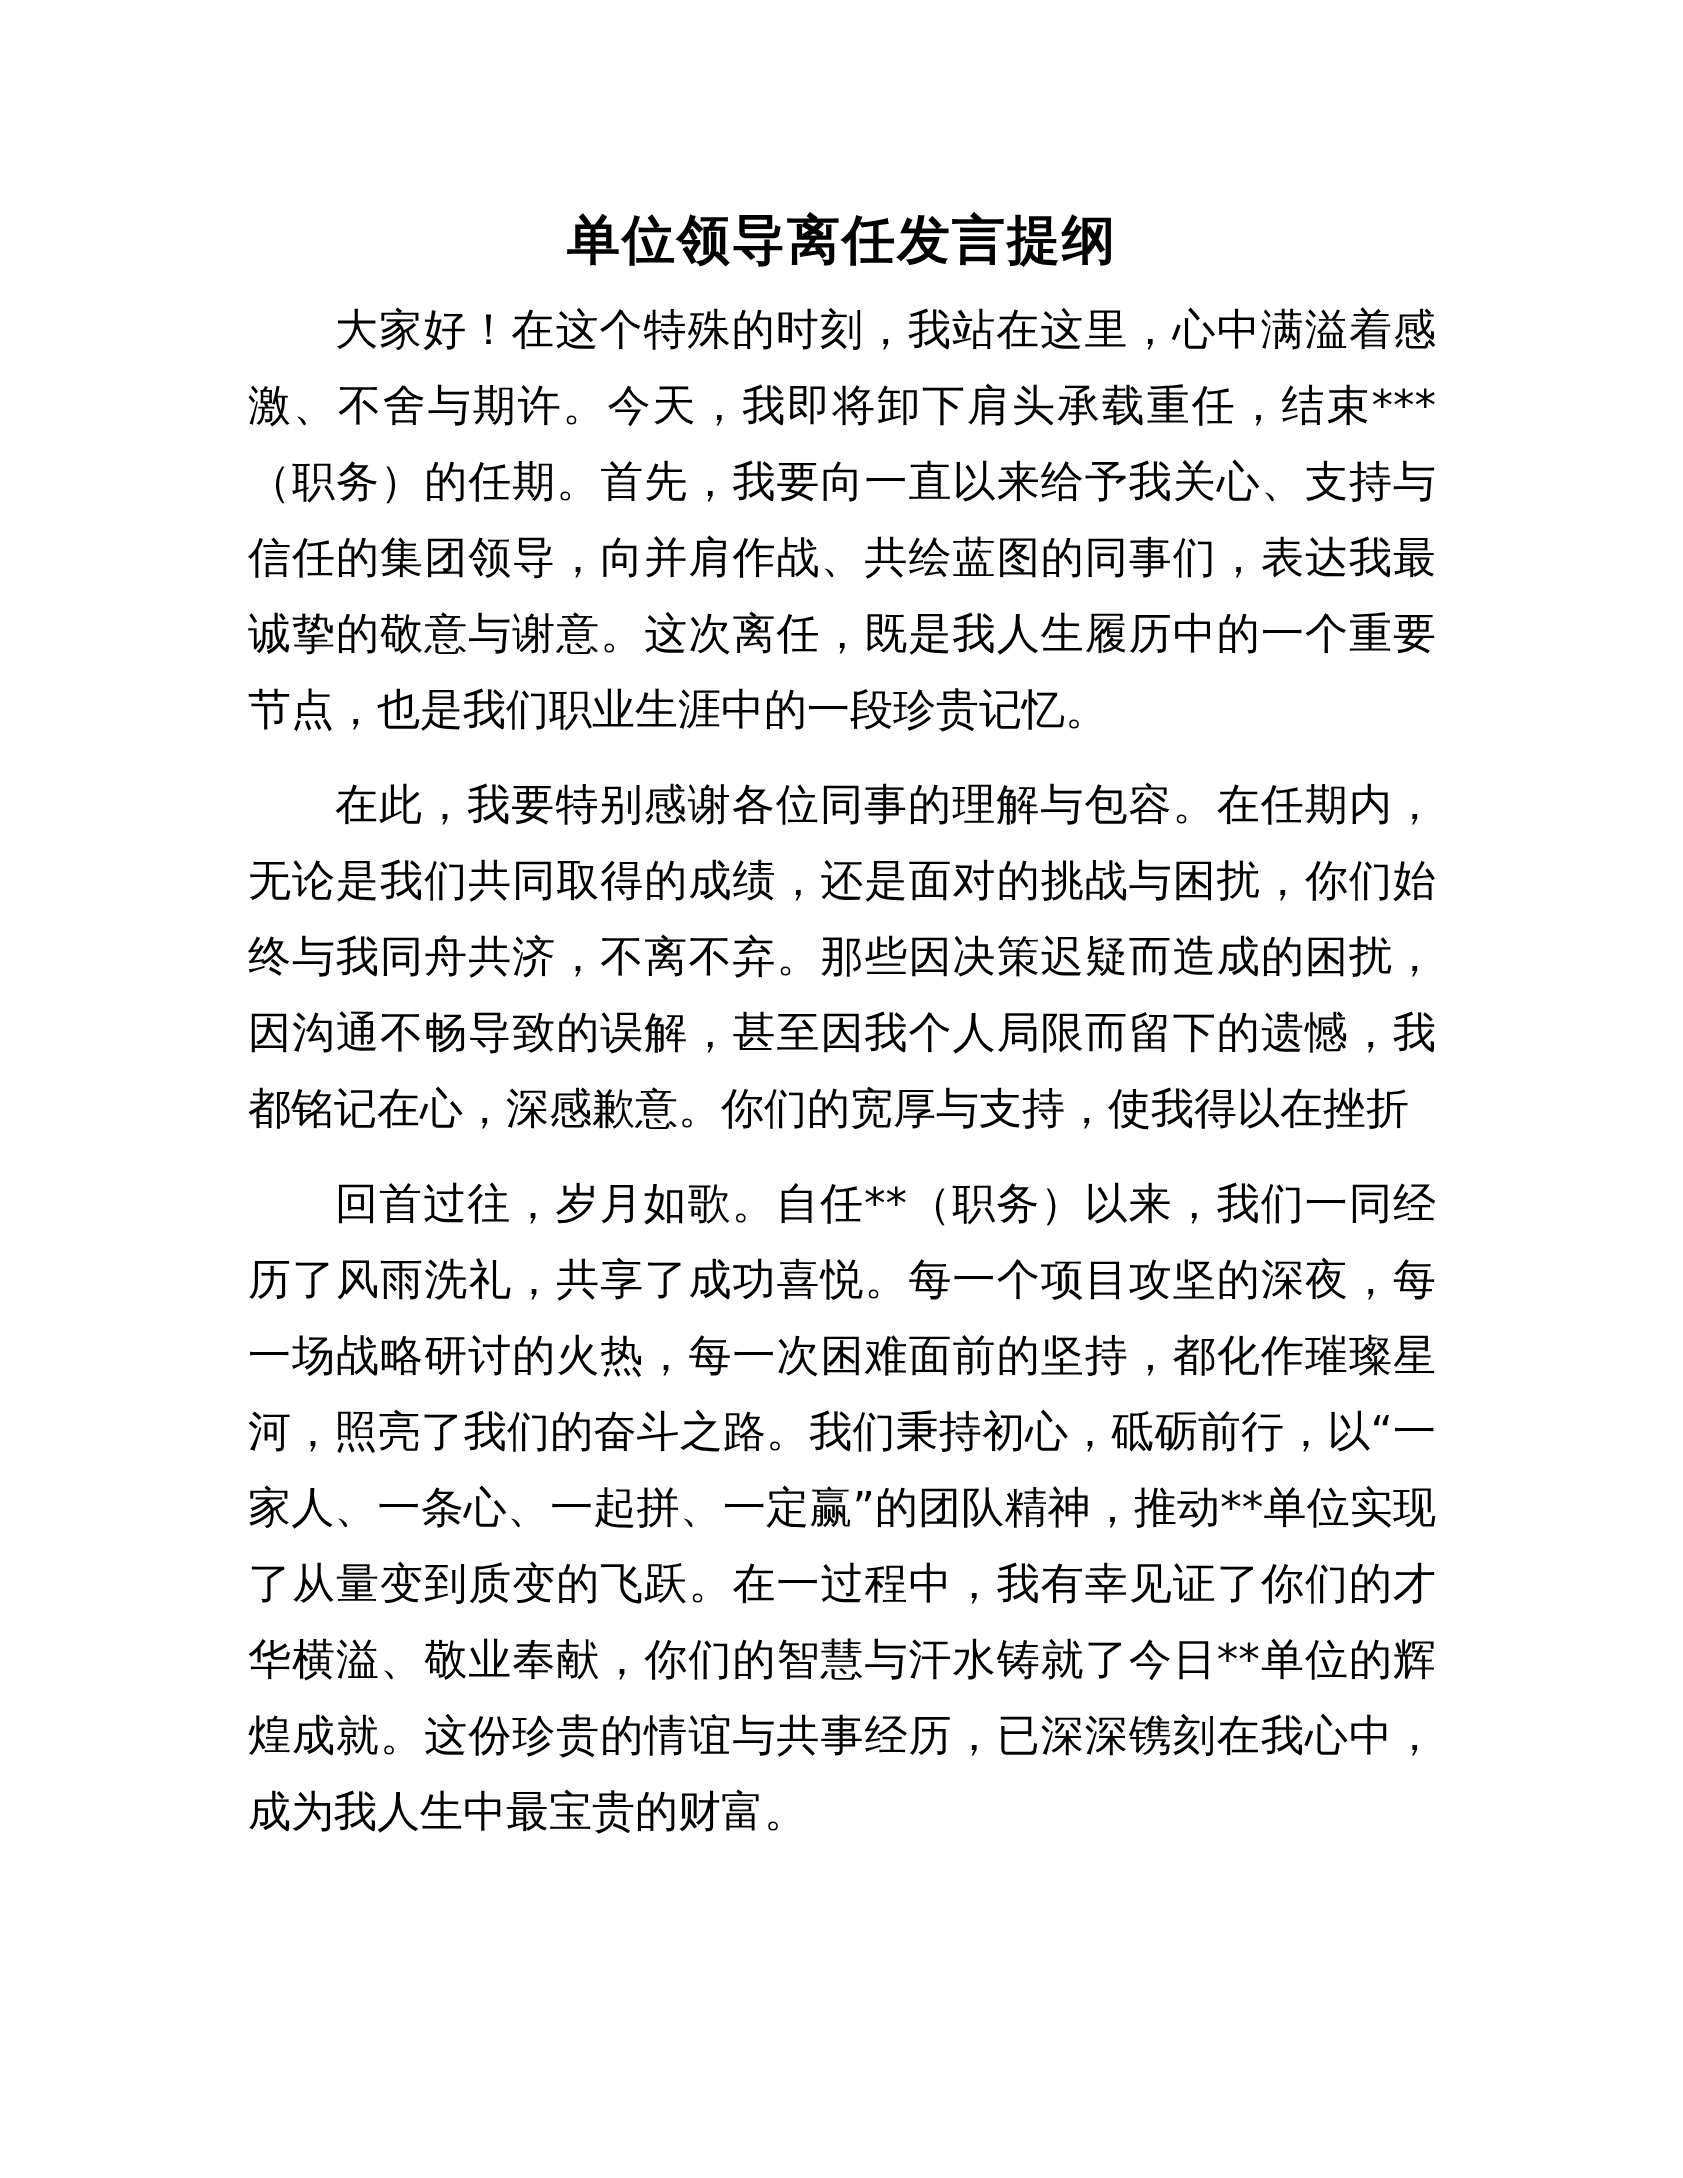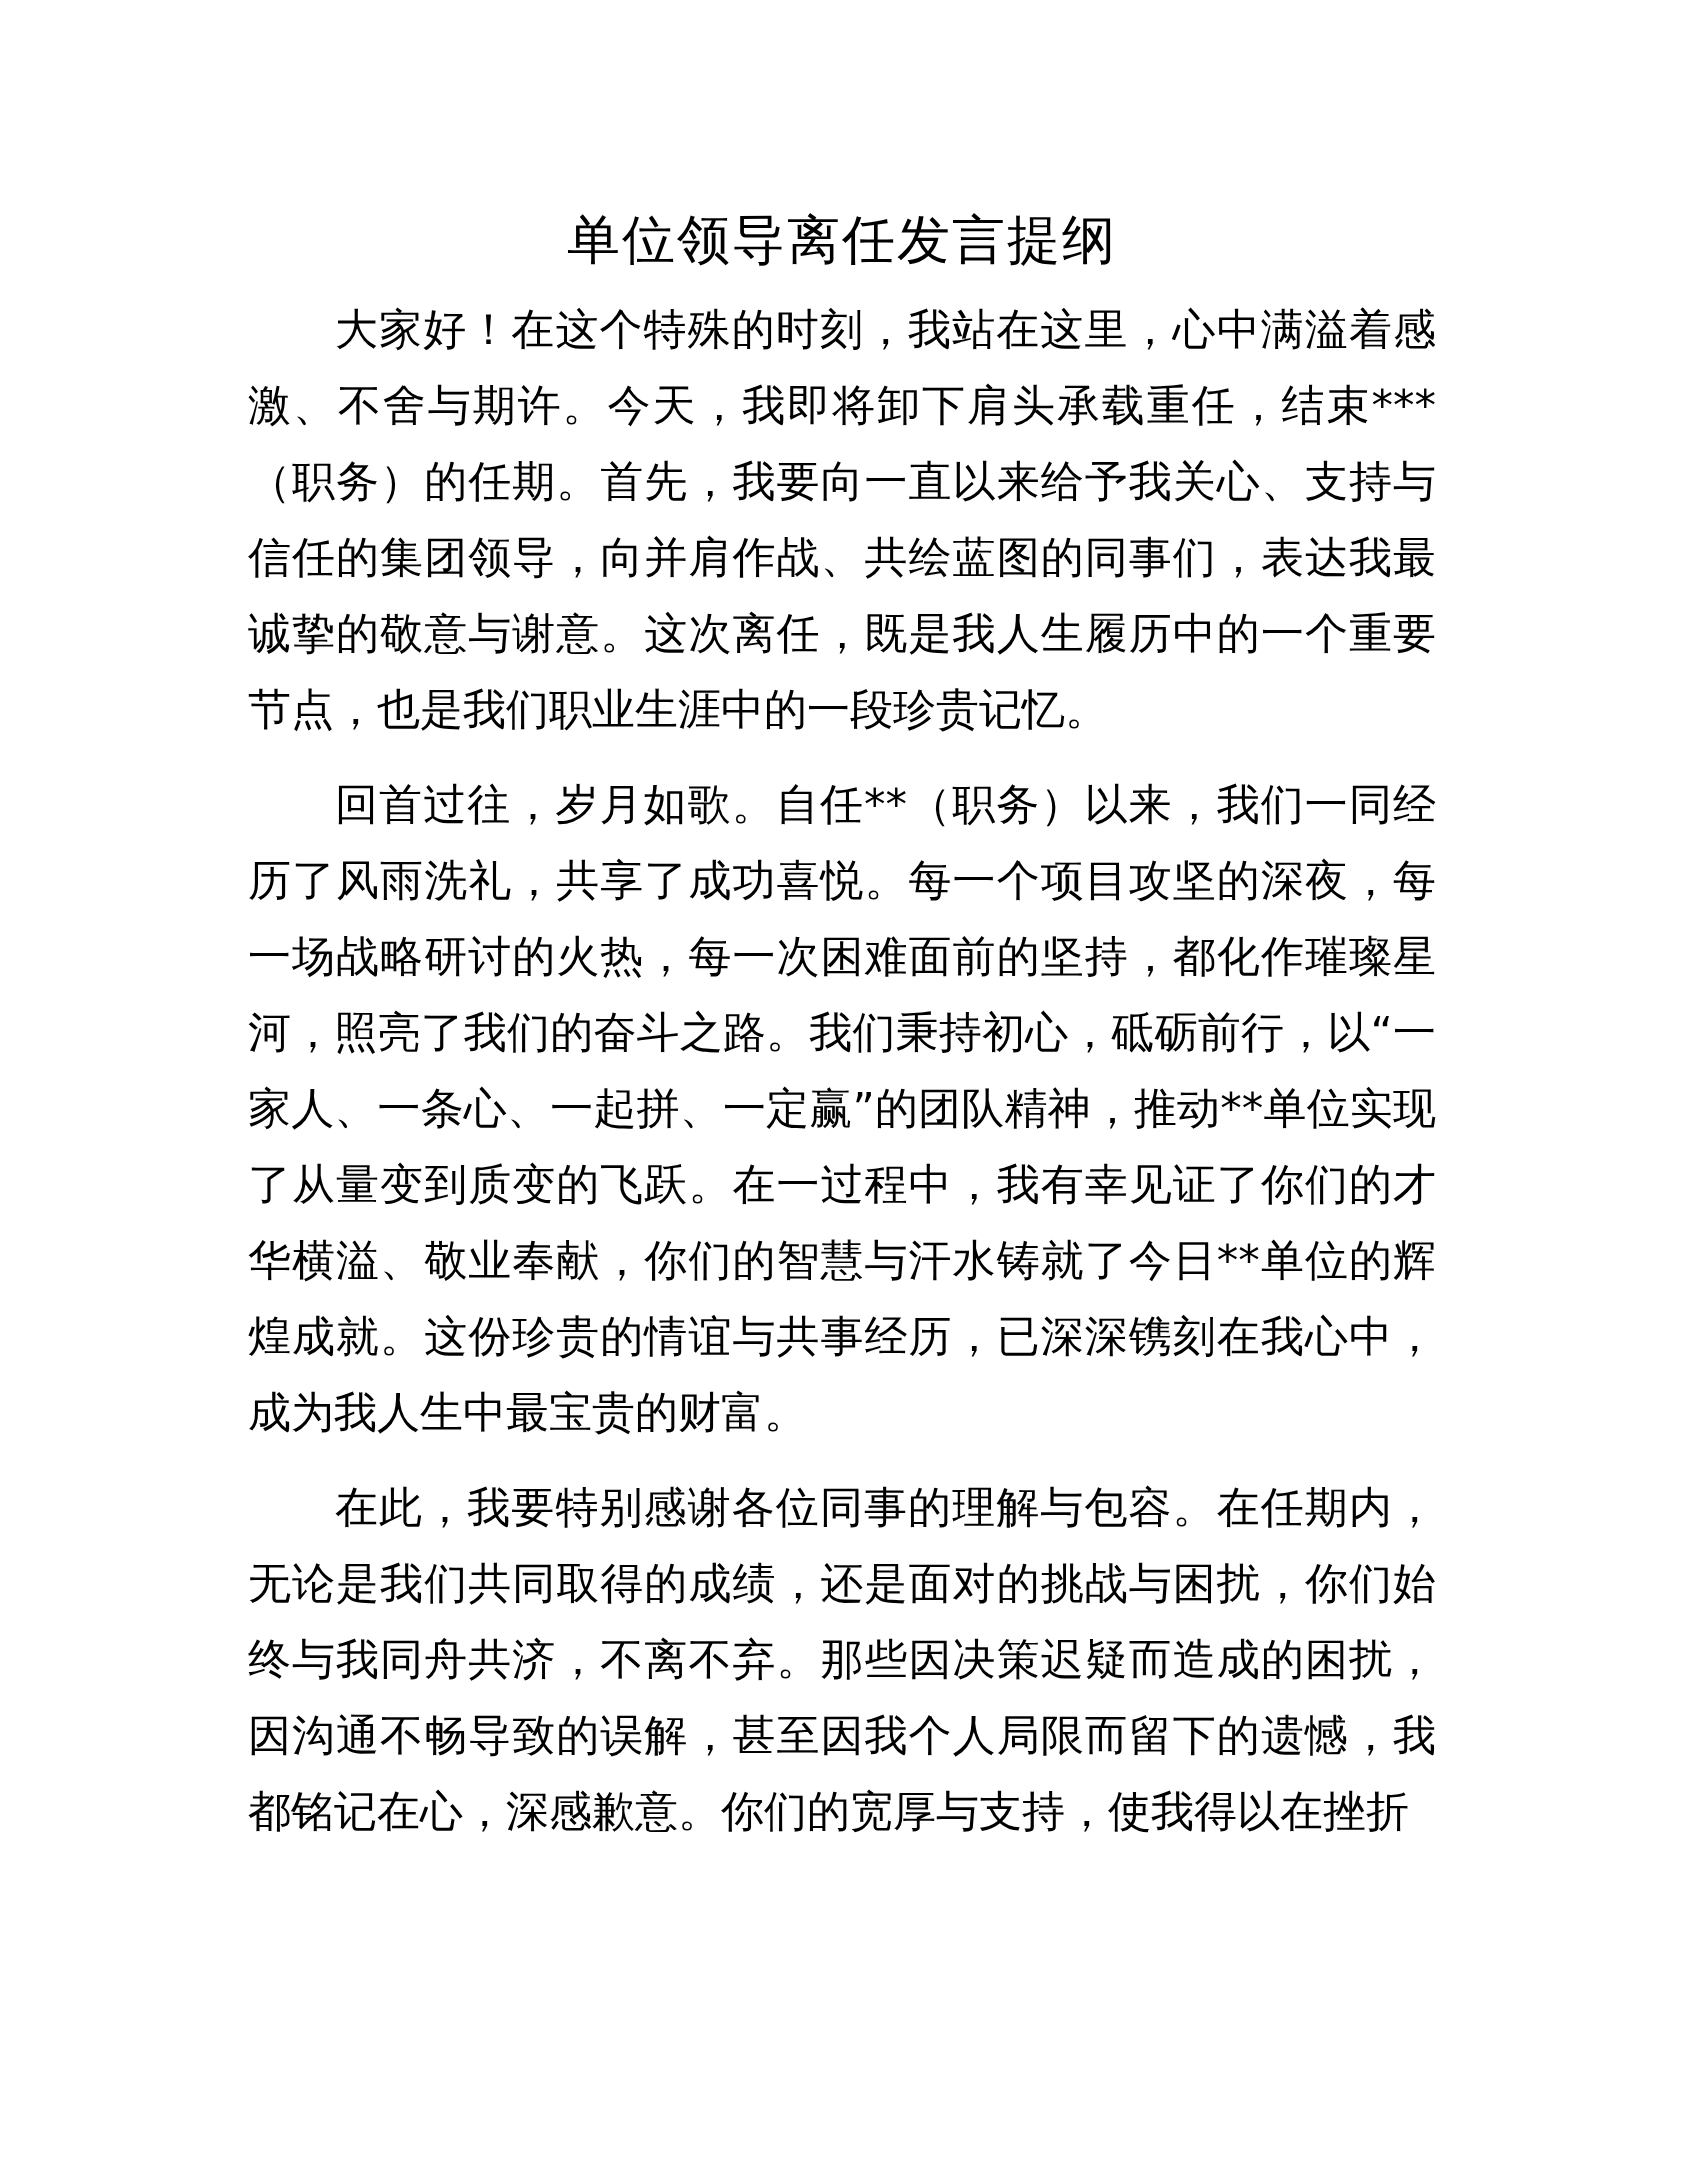--- a/index.html
+++ b/index.html
@@ -20,21 +20,21 @@
     left: 248px;
     top: 198px;
     width: 1188px;
   }
   .title {
     text-align: center;
     font-size: 53px;
     line-height: 83px;
     height: 83px;
     margin: 0 0 10px 0;
-    font-weight: normal;
+    font-weight: bold;
     letter-spacing: 2px;
   }
   .salutation {
     font-size: 43px;
     line-height: 76px;
     text-indent: 87px;
     margin: 0 0 30px 0;
   }
   .para {
     font-size: 43px;
@@ -45,16 +45,16 @@
     text-justify: inter-character;
     word-break: break-all;
   }
 </style>
 </head>
 <body>
 
 <div class="page">
   <h1 class="title">单位领导离任发言提纲</h1>
   <p class="para">大家好！在这个特殊的时刻，我站在这里，心中满溢着感激、不舍与期许。今天，我即将卸下肩头承载重任，结束***（职务）的任期。首先，我要向一直以来给予我关心、支持与信任的集团领导，向并肩作战、共绘蓝图的同事们，表达我最诚挚的敬意与谢意。这次离任，既是我人生履历中的一个重要节点，也是我们职业生涯中的一段珍贵记忆。</p>
+  <p class="para">在此，我要特别感谢各位同事的理解与包容。在任期内，无论是我们共同取得的成绩，还是面对的挑战与困扰，你们始终与我同舟共济，不离不弃。那些因决策迟疑而造成的困扰，因沟通不畅导致的误解，甚至因我个人局限而留下的遗憾，我都铭记在心，深感歉意。你们的宽厚与支持，使我得以在挫折</p>
   <p class="para">回首过往，岁月如歌。自任**（职务）以来，我们一同经历了风雨洗礼，共享了成功喜悦。每一个项目攻坚的深夜，每一场战略研讨的火热，每一次困难面前的坚持，都化作璀璨星河，照亮了我们的奋斗之路。我们秉持初心，砥砺前行，以“一家人、一条心、一起拼、一定赢”的团队精神，推动**单位实现了从量变到质变的飞跃。在一过程中，我有幸见证了你们的才华横溢、敬业奉献，你们的智慧与汗水铸就了今日**单位的辉煌成就。这份珍贵的情谊与共事经历，已深深镌刻在我心中，成为我人生中最宝贵的财富。</p>
-  <p class="para">在此，我要特别感谢各位同事的理解与包容。在任期内，无论是我们共同取得的成绩，还是面对的挑战与困扰，你们始终与我同舟共济，不离不弃。那些因决策迟疑而造成的困扰，因沟通不畅导致的误解，甚至因我个人局限而留下的遗憾，我都铭记在心，深感歉意。你们的宽厚与支持，使我得以在挫折</p>
 </div>
 
 
 </body></html>

